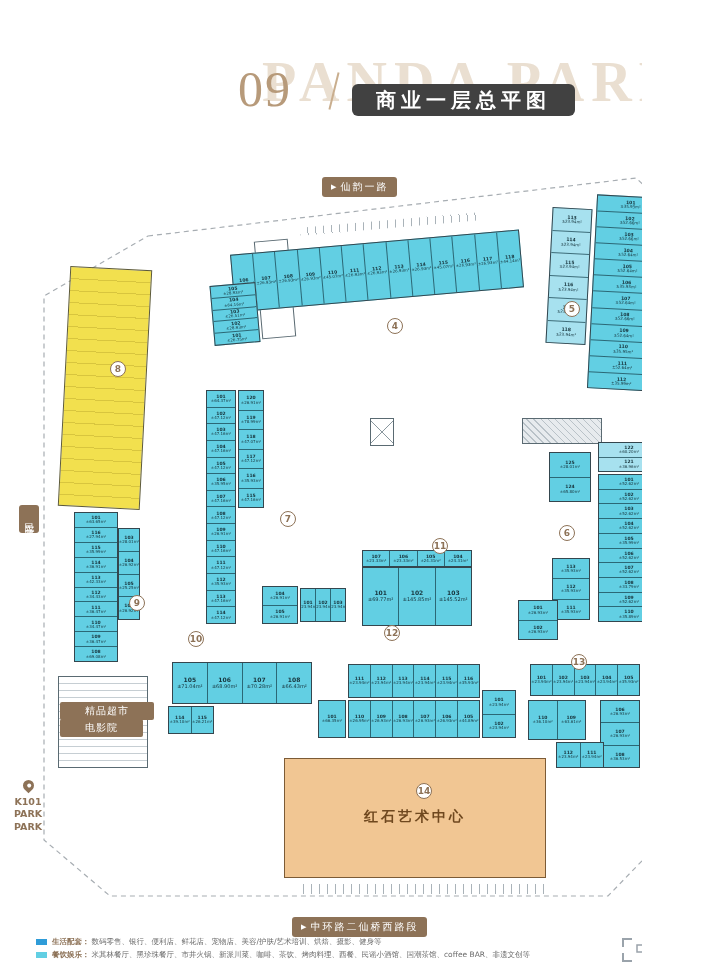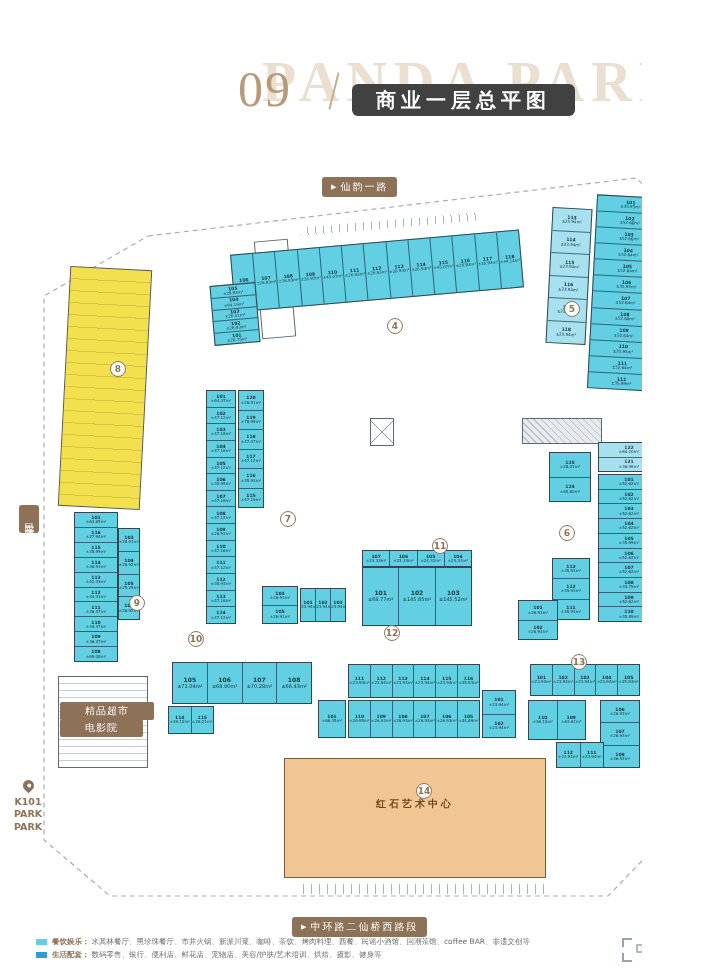--- a/index.html
+++ b/index.html
@@ -53,21 +53,21 @@
     border-color:#5d5a38;}
   .art{background:#f1c693;border-color:#7c5b36;}
   .unit{flex:1;display:flex;flex-direction:column;align-items:center;justify-content:center;
     overflow:hidden;color:#17343c;min-width:0;min-height:0;}
   .un{font-size:4.5px;font-weight:700;line-height:1.15;}
   .ua{font-size:4px;line-height:1.1;white-space:nowrap;}
   .big .un{font-size:6px;}
   .big .ua{font-size:5px;}
   .o-row > .unit + .unit{border-left:0.7px solid rgba(25,70,82,.75);}
   .o-col > .unit + .unit{border-top:0.7px solid rgba(25,70,82,.75);}
-  .blabel{position:absolute;left:0;right:0;top:38px;text-align:center;font-size:10px;
+  .blabel{position:absolute;left:0;right:0;top:49px;text-align:center;font-size:14px;
     color:#6f481f;letter-spacing:3px;font-weight:700;}
 
   .badge{position:absolute;width:14px;height:14px;border:1.3px solid #8d7257;border-radius:50%;
     background:#fff;color:#8d7257;font-size:9px;font-weight:700;display:flex;
     align-items:center;justify-content:center;transform:translate(-50%,-50%);z-index:9;}
 
   .svc{position:absolute;box-sizing:border-box;border:0.9px solid #5a6a72;background:#fff;}
   .svc.x{background-image:
     linear-gradient(45deg,transparent 48%,#8a979e 48% 52%,transparent 52%),
     linear-gradient(-45deg,transparent 48%,#8a979e 48% 52%,transparent 52%);}
@@ -734,28 +734,28 @@
 
   <div class="k101">
     <div class="pin"></div>
     <div>K101</div>
     <div>PARK</div>
     <div>PARK</div>
   </div>
 
   <div class="legend">
     <div class="lrow">
+      <span class="sw" style="background: rgb(47, 156, 216);"></span>
+      <span class="lcat">生活配套：</span>
+      <span class="litems">数码零售、银行、便利店、鲜花店、宠物店、美容/护肤/艺术培训、烘焙、摄影、健身等</span>
+    </div>
+    <div class="lrow">
       <span class="sw" style="background: rgb(98, 207, 227);"></span>
       <span class="lcat">餐饮娱乐：</span>
       <span class="litems">米其林餐厅、黑珍珠餐厅、市井火锅、新派川菜、咖啡、茶饮、烤肉料理、西餐、民谣小酒馆、国潮茶馆、coffee BAR、非遗文创等</span>
-    </div>
-    <div class="lrow">
-      <span class="sw" style="background: rgb(47, 156, 216);"></span>
-      <span class="lcat">生活配套：</span>
-      <span class="litems">数码零售、银行、便利店、鲜花店、宠物店、美容/护肤/艺术培训、烘焙、摄影、健身等</span>
     </div>
   </div>
 
   <svg class="compass" width="26" height="26">
     <circle cx="13" cy="13" r="9" fill="none" stroke="#9aa3ab" stroke-width="1.2"></circle>
     <path d="M13 4 L16 13 L13 11 L10 13 Z" fill="#9aa3ab"></path>
   </svg>
   <svg class="logo" width="50" height="28">
     <path d="M12 3 H3 V11 M12 25 H3 V17 M38 3 H47 V11 M38 25 H47 V17" fill="none" stroke="#9aa3ab" stroke-width="2"></path>
     <rect x="17" y="9" width="7" height="7" fill="none" stroke="#9aa3ab" stroke-width="1.5"></rect>

